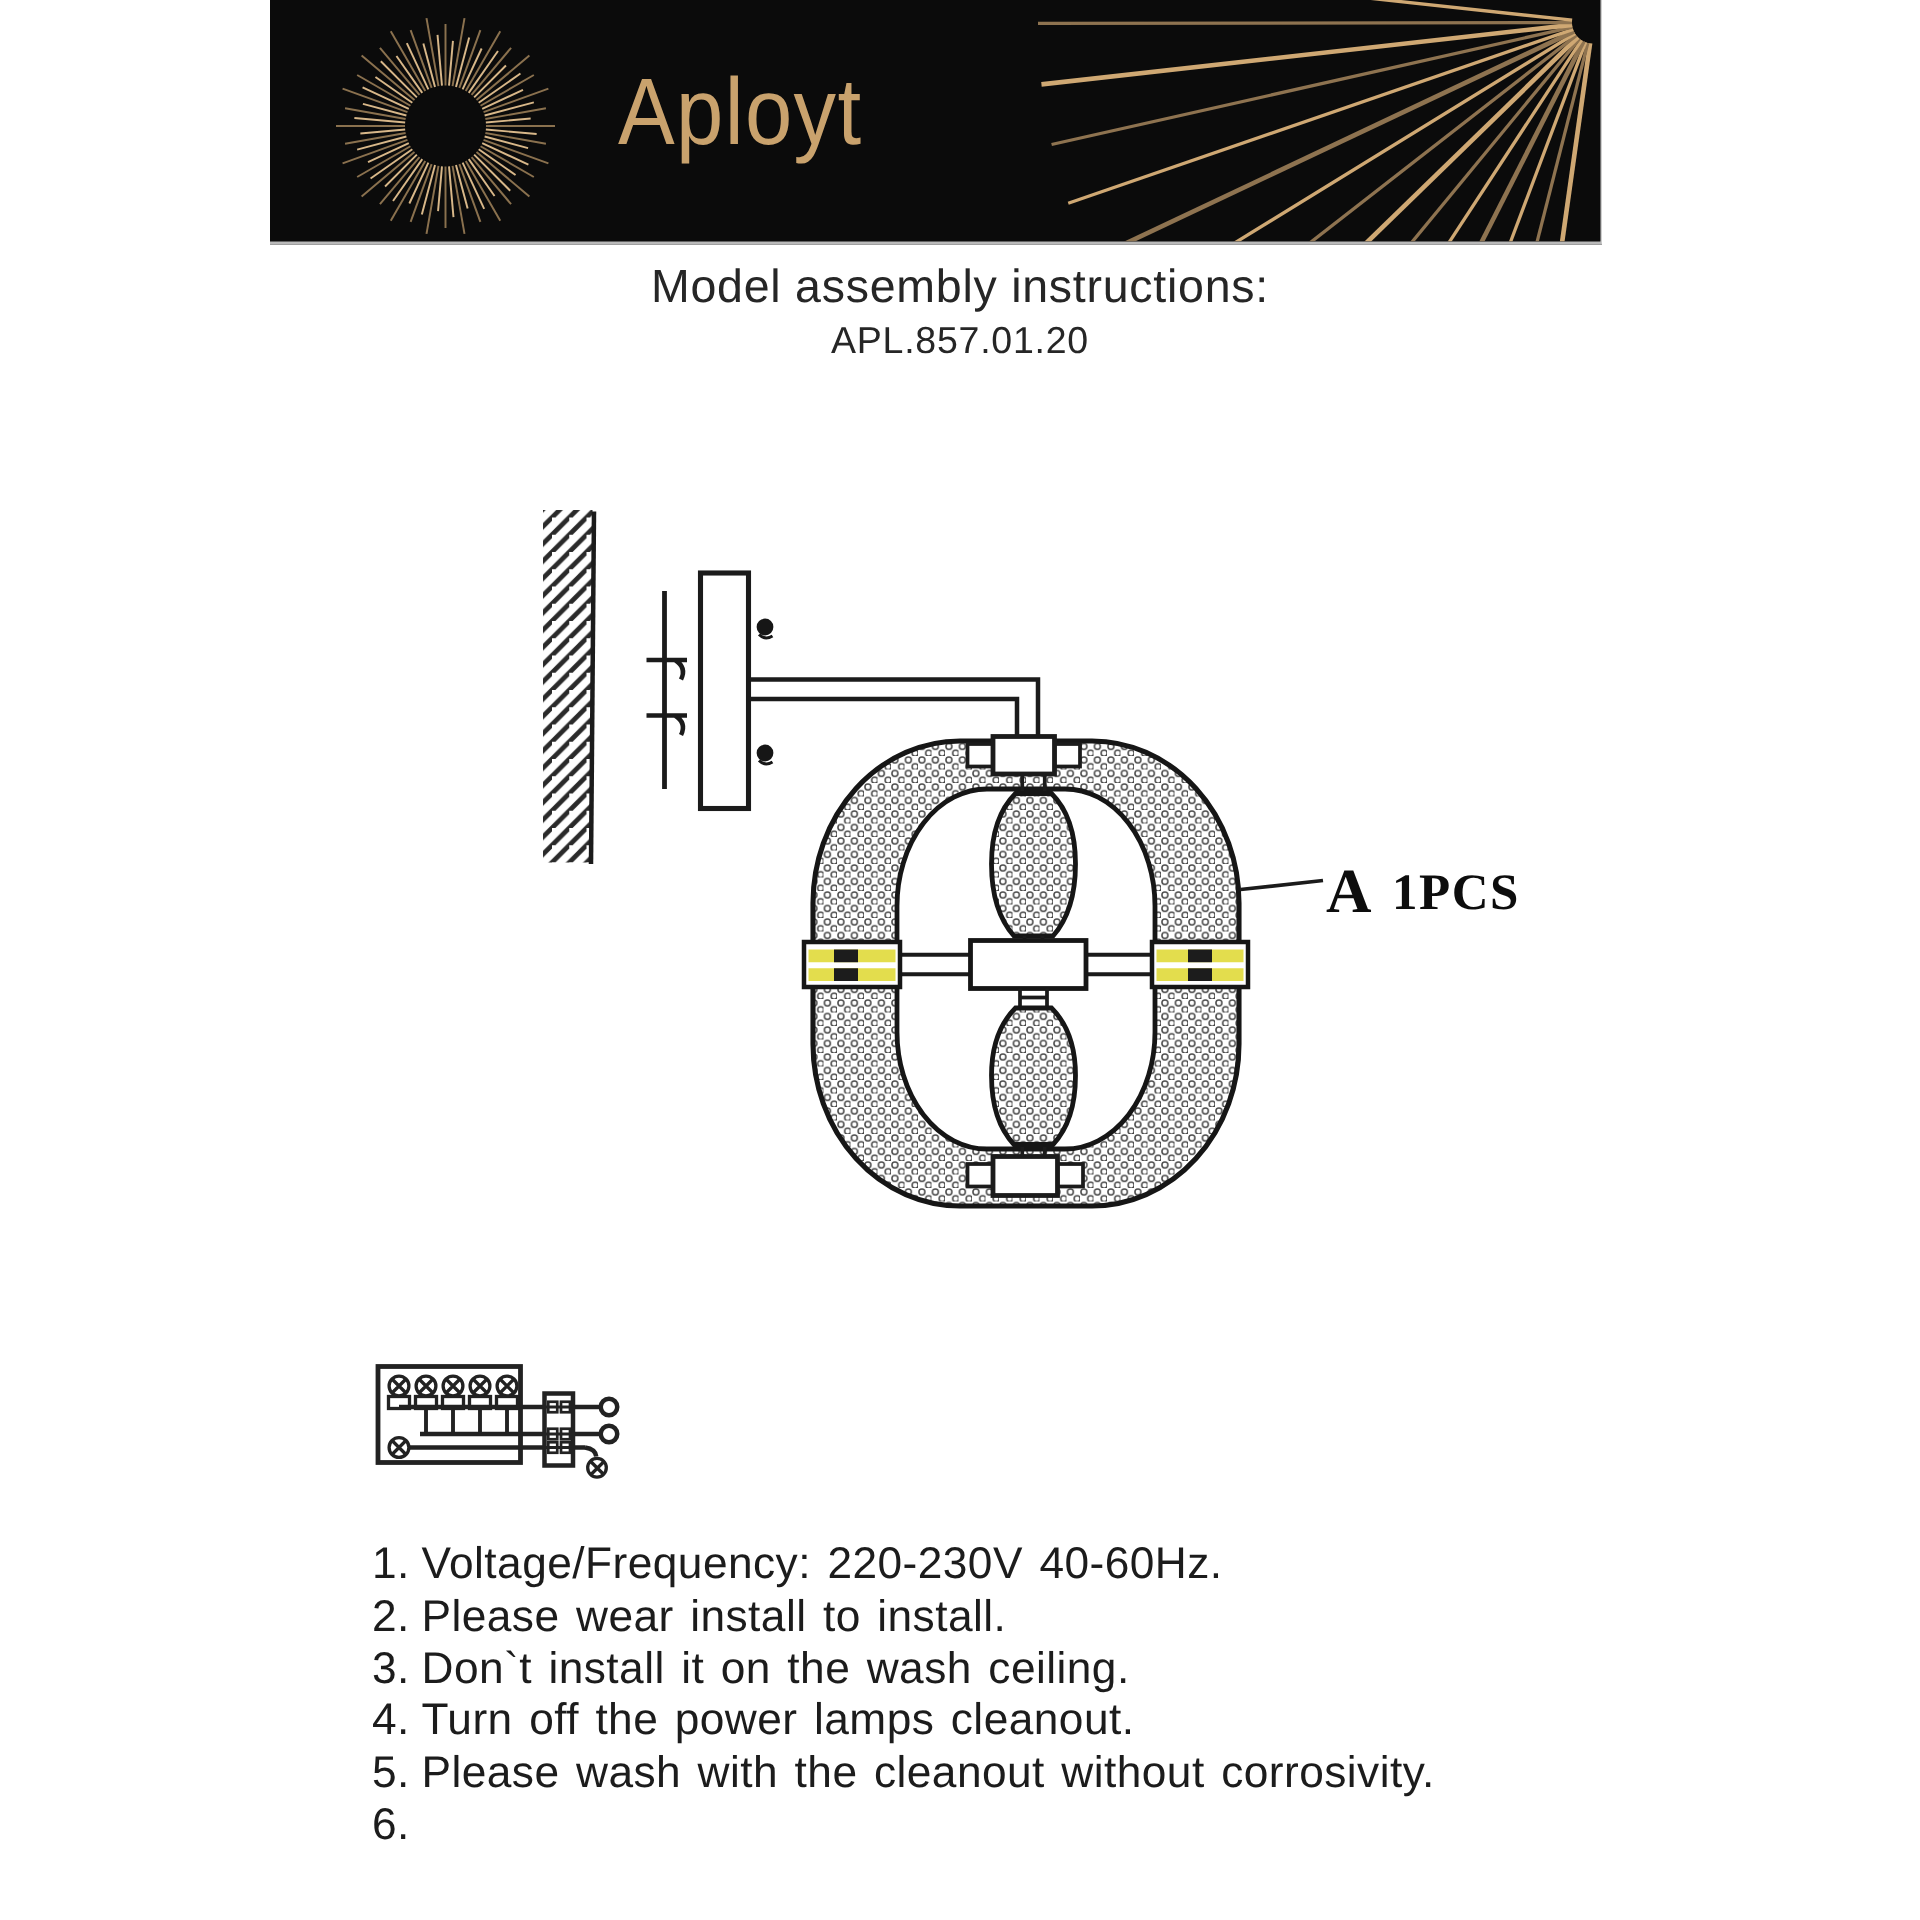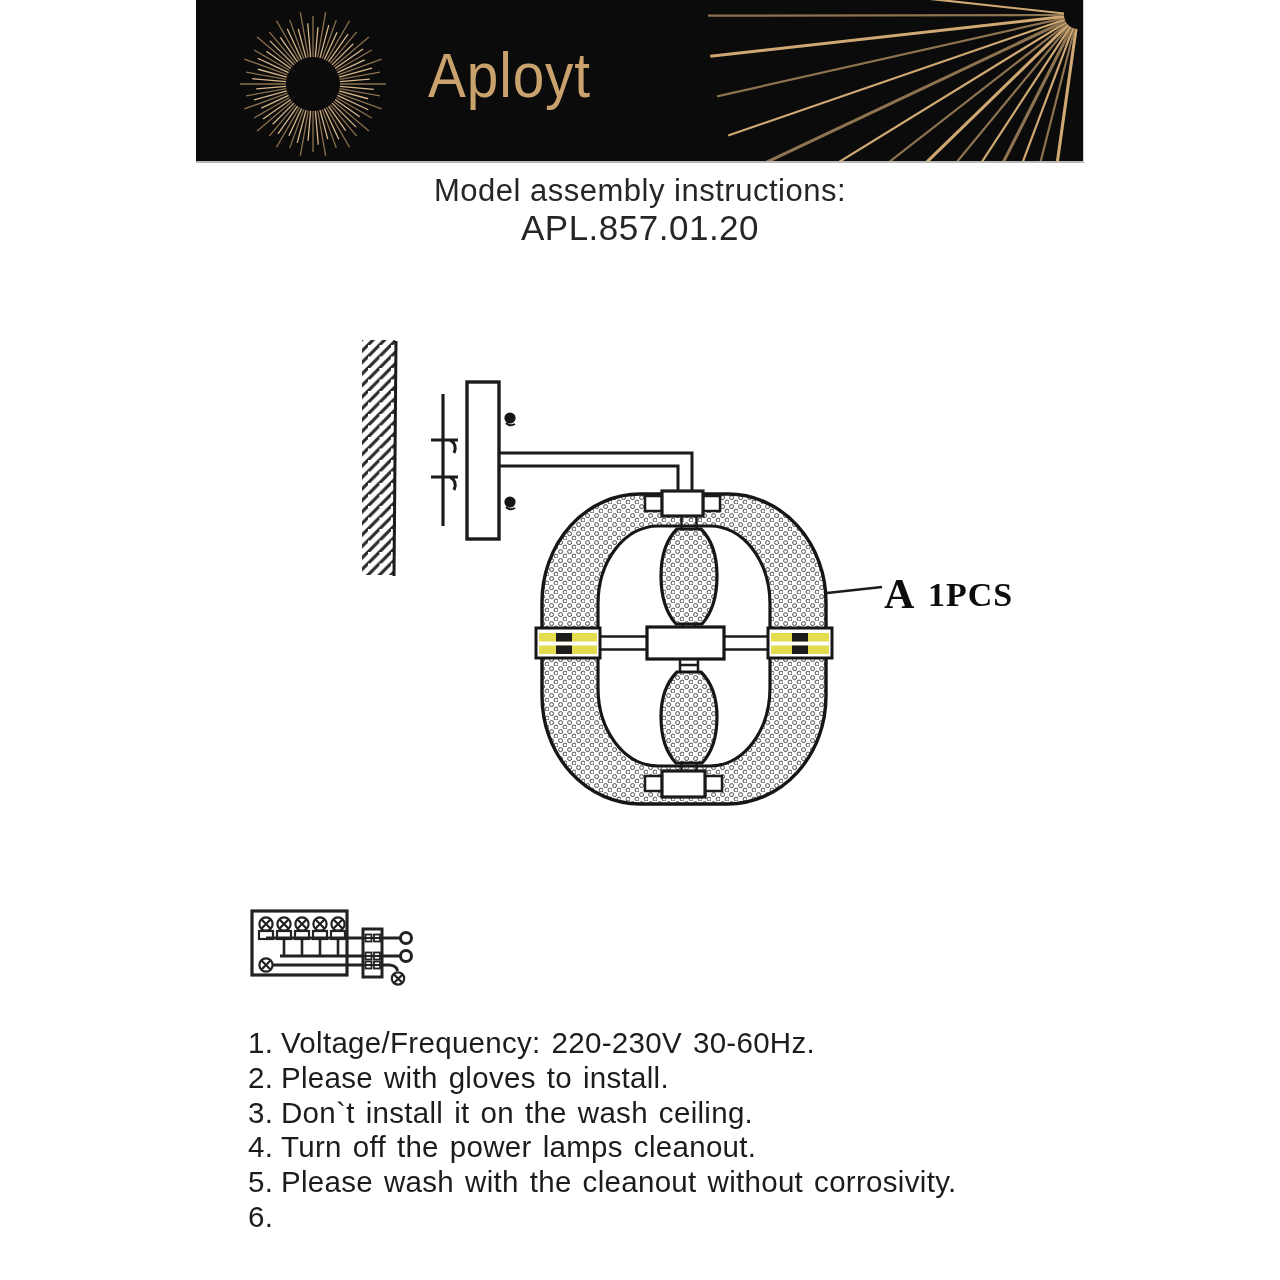--- a/index.html
+++ b/index.html
@@ -1,26 +1,26 @@
 <!DOCTYPE html>
 <html><head>
 <meta charset="utf-8">
 <style>
   html,body{margin:0;padding:0;background:#ffffff;}
   .page{position:relative;width:1280px;height:1280px;background:#ffffff;overflow:hidden;
         font-family:"Liberation Sans", sans-serif;}
-  .banner{position:absolute;left:196px;top:0;width:887px;height:161px;background:#0b0b0b;
+  .banner{position:absolute;left:180px;top:0;width:887px;height:161px;background:#0b0b0b;
           border-bottom:2px solid #b9b9b9;border-right:1px solid #cfcfcf;overflow:hidden;}
   .banner svg{position:absolute;left:0;top:0;}
   .brand{position:absolute;left:232px;top:44px;font-size:63px;line-height:1;font-weight:400;
          color:#c9a26d;letter-spacing:1px;transform:scaleX(.9);transform-origin:left top;
          font-family:"Liberation Sans", sans-serif;}
   .titleblock{position:absolute;left:0;top:172px;width:1280px;text-align:center;color:#262626;}
   .titleblock .t1{font-size:31px;line-height:37px;letter-spacing:.5px;}
-  .titleblock .t2{font-size:35px;line-height:37px;letter-spacing:.5px;}
+  .titleblock .t2{font-size:25px;line-height:37px;letter-spacing:.5px;}
   .diagram{position:absolute;left:240px;top:330px;width:800px;height:690px;}
   .instructions{position:absolute;left:248px;top:1026px;width:820px;color:#1c1c1c;
                 font-size:29.5px;line-height:34.8px;letter-spacing:.3px;word-spacing:2.5px;}
   .instructions .row{display:flex;}
   .instructions .num{width:33px;flex:none;}
   .lbl-a{font-family:"Liberation Serif", serif;font-weight:bold;}
 </style>
 </head>
 <body>
 
@@ -289,25 +289,25 @@
       <g stroke-width="2.2">
         <circle cx="398" cy="978.5" r="6.2" fill="#ffffff"></circle>
         <path d="M394 974.5 l8.5 8.5 M394 983 l8.5 -8.5"></path>
       </g>
     </g>
   </svg>
 
   <div class="instructions">
     <div class="row">
       <span class="num">1.</span>
-      <span>Voltage/Frequency: 220-230V 30-60Hz.</span>
+      <span>Voltage/Frequency: 220-230V 40-60Hz.</span>
     </div>
     <div class="row">
       <span class="num">2.</span>
-      <span>Please with gloves to install.</span>
+      <span>Please wear install to install.</span>
     </div>
     <div class="row">
       <span class="num">3.</span>
       <span>Don`t install it on the wash ceiling.</span>
     </div>
     <div class="row">
       <span class="num">4.</span>
       <span>Turn off the power lamps cleanout.</span>
     </div>
     <div class="row">

